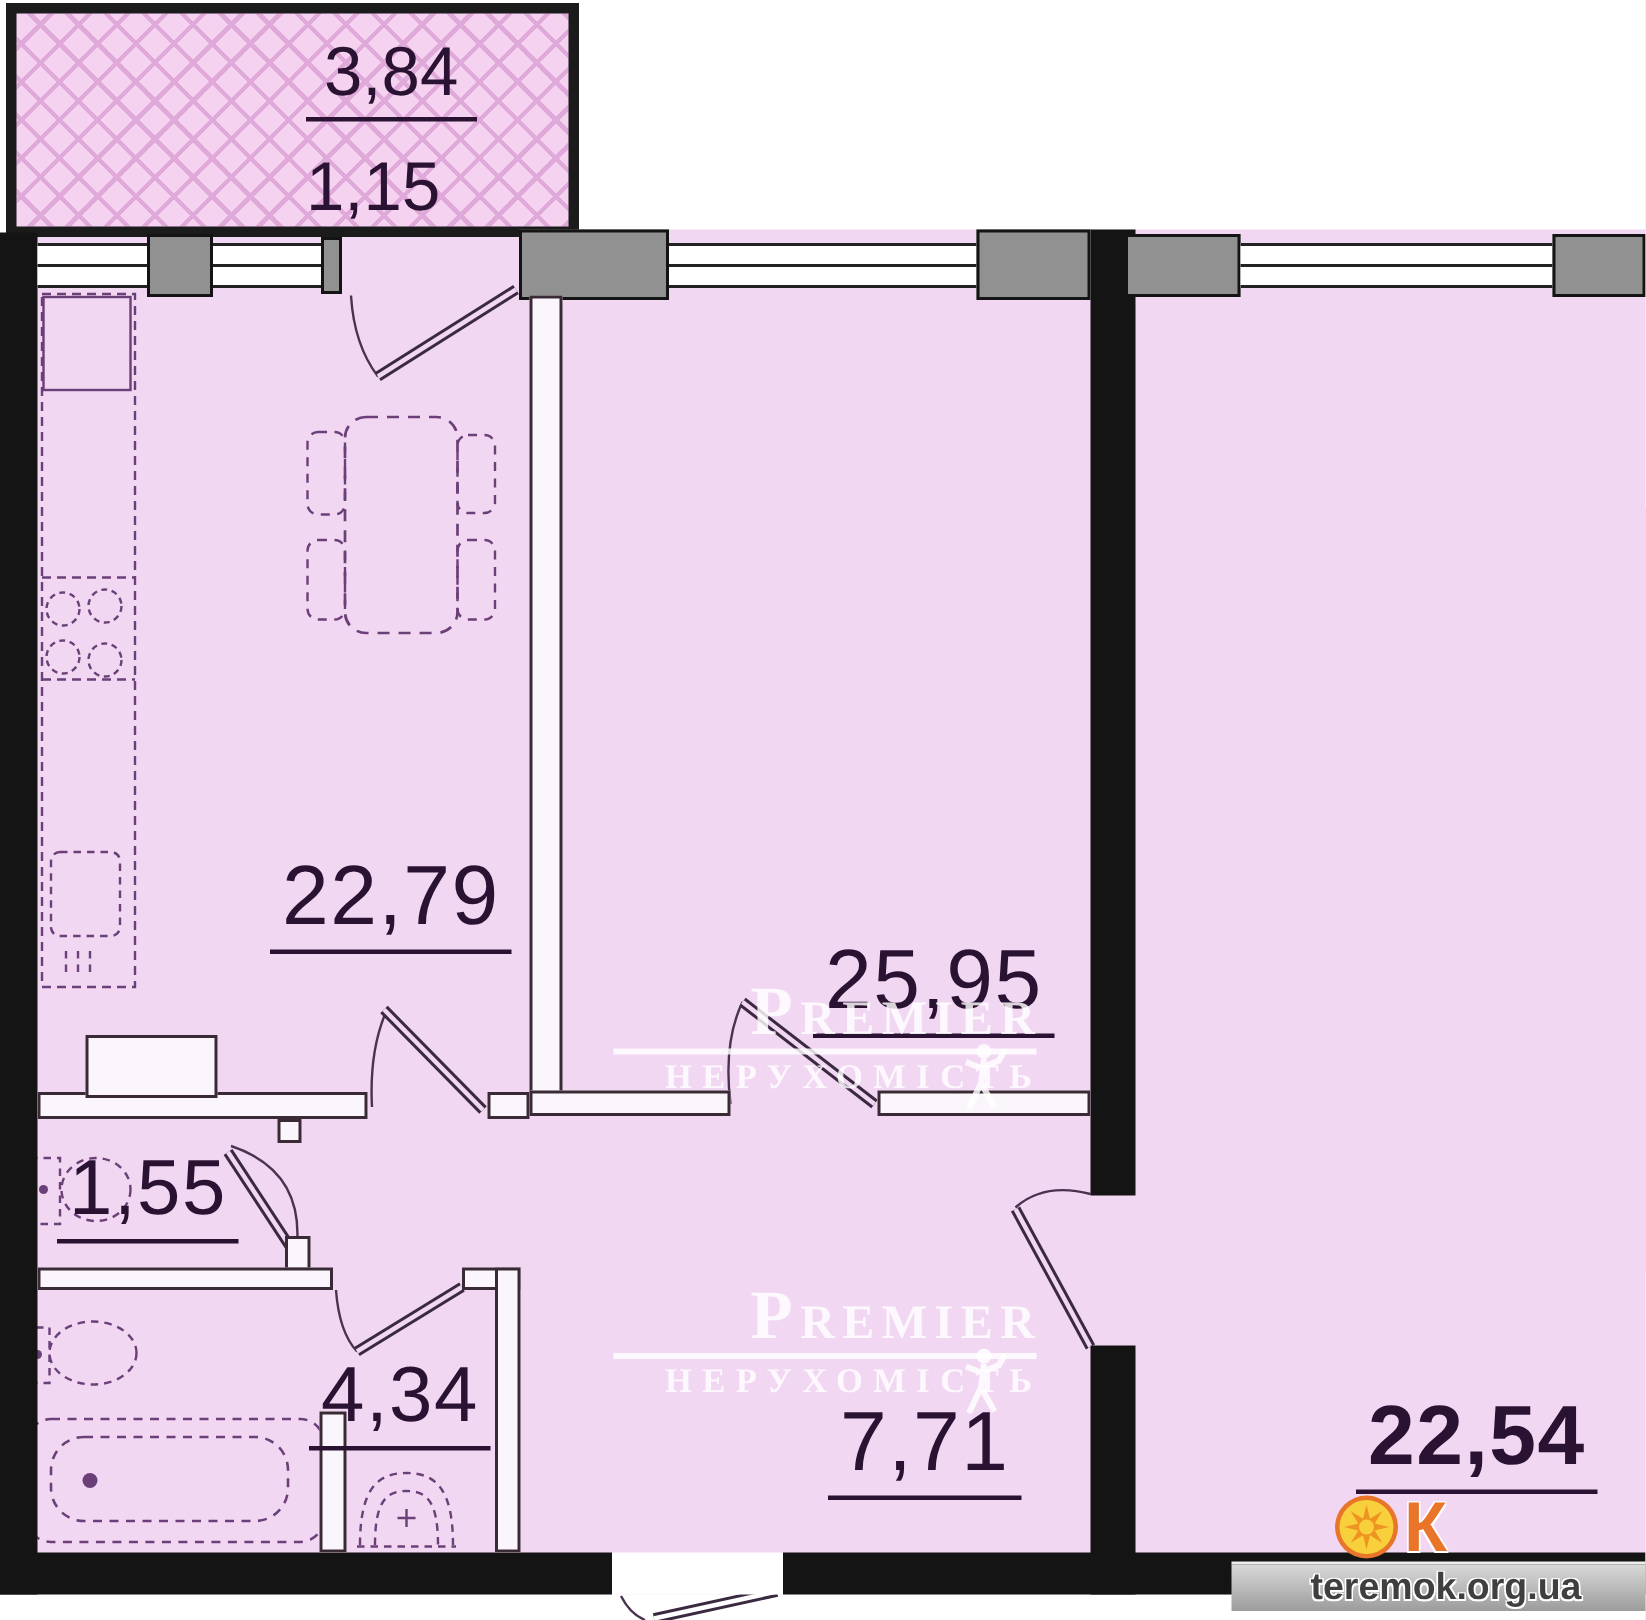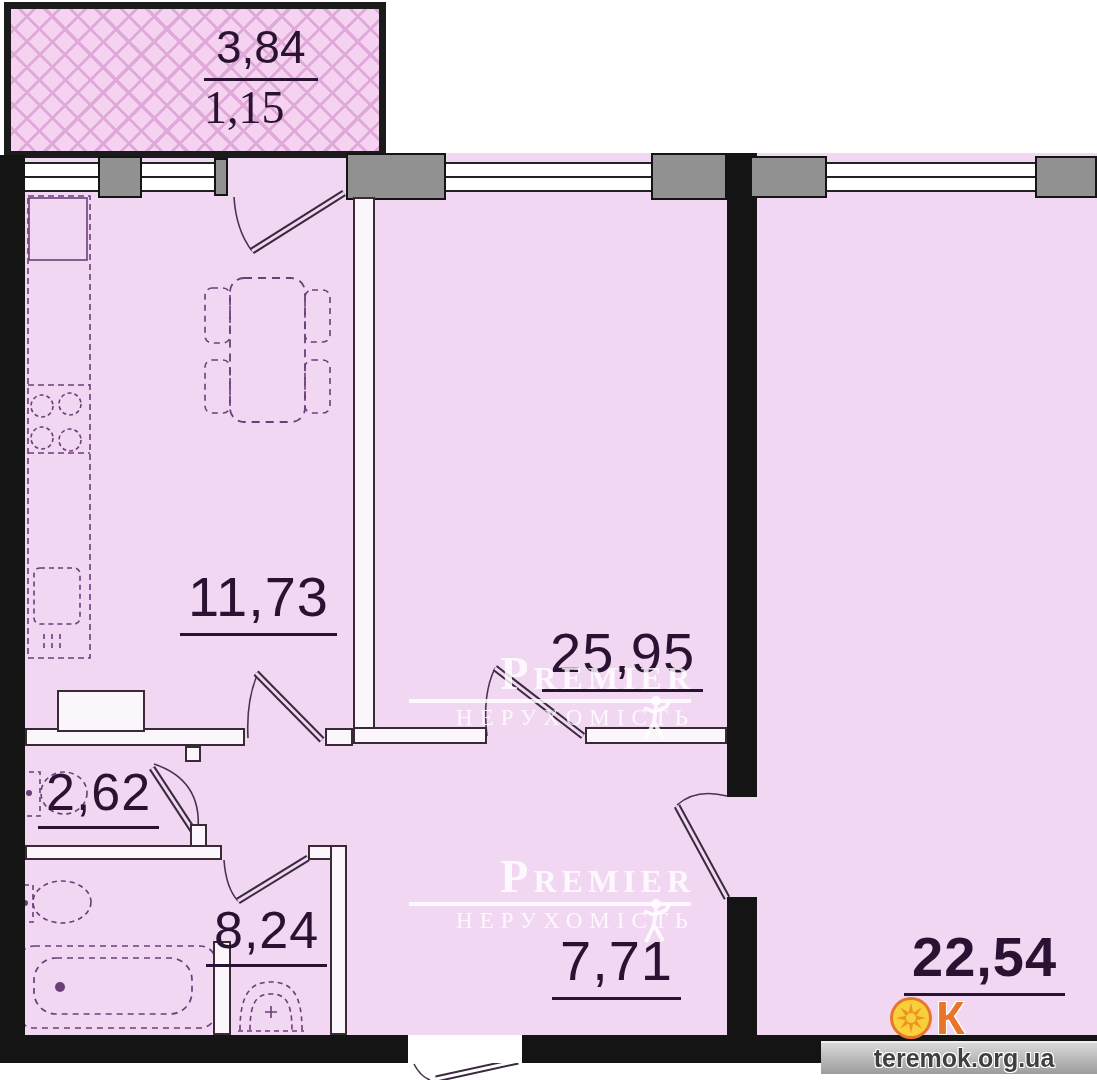--- a/index.html
+++ b/index.html
@@ -20,26 +20,26 @@
     border:7px solid #1b1b1b;z-index:1;
     background-color:#f5d2f0;
     background-image:
       repeating-linear-gradient(45deg, rgba(0,0,0,0) 0 15px, #dfa9da 15px 18px),
       repeating-linear-gradient(135deg, rgba(0,0,0,0) 0 15px, #dfa9da 15px 18px);
   }
   .area{position:absolute;color:#2a1233;font-size:56px;letter-spacing:1px;z-index:4;white-space:nowrap;}
   .area .u{display:inline-block;border-bottom:3px solid #2a1233;padding:0 8px 4px;}
   .balcony-label{position:absolute;left:204px;top:20px;text-align:left;font-size:46px;color:#2a1233;z-index:4;}
   .balcony-label .top{display:block;border-bottom:3px solid #2a1233;padding:0 12px 4px;}
-  .balcony-label .bottom{display:block;padding-top:0;font-family:Liberation Serif, serif;}
+  .balcony-label .bottom{display:block;padding-top:16px;}
   .wm{position:absolute;width:290px;color:rgba(255,255,255,0.82);text-align:right;
       font-family:"Liberation Serif",serif;z-index:5;}
   .wm .t{font-size:46px;font-weight:bold;font-variant:small-caps;letter-spacing:5px;line-height:1.05;}
   .wm .line{border-top:4px solid rgba(255,255,255,0.82);margin:1px 4px 2px;}
-  .wm .s{font-size:23px;font-weight:normal;letter-spacing:7px;}
+  .wm .s{font-size:23px;font-weight:bold;letter-spacing:7px;}
   .wm .person{position:absolute;right:22px;top:44px;}
   .logo-brand{position:absolute;left:888px;top:990px;display:flex;align-items:center;gap:2px;
       color:#e8752a;font-weight:bold;font-size:47px;z-index:6;
       text-shadow:1px 1px 0 #fff,-1px -1px 0 #fff,1px -1px 0 #fff,-1px 1px 0 #fff;}
   .logo-bar{position:absolute;left:821px;top:1041px;width:286px;height:31px;z-index:6;
       background:linear-gradient(#d9d9d9,#9c9c9c);display:flex;align-items:center;justify-content:center;
       border-top:2px solid #eee;}
   .logo-url{font-size:25px;font-weight:bold;color:#3f3f3f;
       text-shadow:1px 1px 0 #fff,-1px -1px 0 #fff,1px -1px 0 #fff,-1px 1px 0 #fff;}
 </style>
@@ -170,24 +170,24 @@
 <div class="iwall" style="left:190px;top:824px;width:17px;height:23px;"></div>
 <div class="iwall" style="left:25px;top:845px;width:197px;height:15px;"></div>
 <div class="iwall" style="left:308px;top:845px;width:39px;height:15px;"></div>
 <div class="iwall" style="left:330px;top:845px;width:17px;height:190px;"></div>
 <div class="iwall" style="left:213px;top:941px;width:18px;height:94px;"></div>
 
 <div class="balcony-label">
   <span class="top">3,84</span>
   <span class="bottom">1,15</span>
 </div>
-<div class="area" style="left:180px;top:564px;"><span class="u">11,73</span></div>
+<div class="area" style="left:180px;top:564px;"><span class="u">22,79</span></div>
 <div class="area" style="left:542px;top:620px;"><span class="u">25,95</span></div>
-<div class="area" style="left:38px;top:762px;font-size:52px;"><span class="u">2,62</span></div>
-<div class="area" style="left:206px;top:900px;font-size:52px;"><span class="u">8,24</span></div>
+<div class="area" style="left:38px;top:762px;font-size:52px;"><span class="u">1,55</span></div>
+<div class="area" style="left:206px;top:900px;font-size:52px;"><span class="u">4,34</span></div>
 <div class="area" style="left:552px;top:928px;"><span class="u">7,71</span></div>
 <div class="area" style="left:904px;top:924px;font-weight:bold;"><span class="u">22,54</span></div>
 
 <div class="wm" style="left:405px;top:650px;">
   <div class="t">Premier</div>
   <div class="line"></div>
   <div class="s">НЕРУХОМІСТЬ</div>
   <svg class="person" width="34" height="50" viewBox="0 0 34 50">
     <circle cx="17" cy="7" r="5" fill="rgba(255,255,255,0.82)"></circle>
     <path d="M17 12 L15 28 M15 18 L27 13 L31 6 M15 18 L5 14 M15 28 L7 45 M15 28 L24 44" stroke="rgba(255,255,255,0.82)" stroke-width="4" fill="none"></path>

